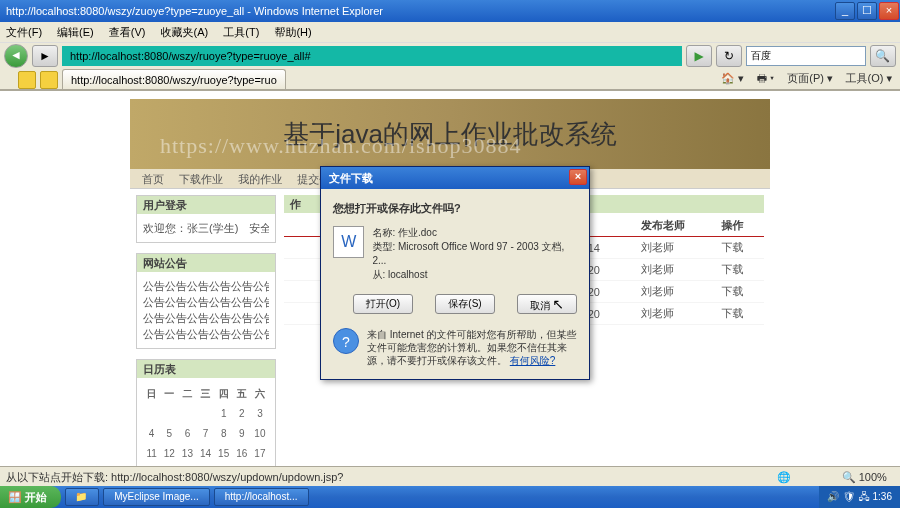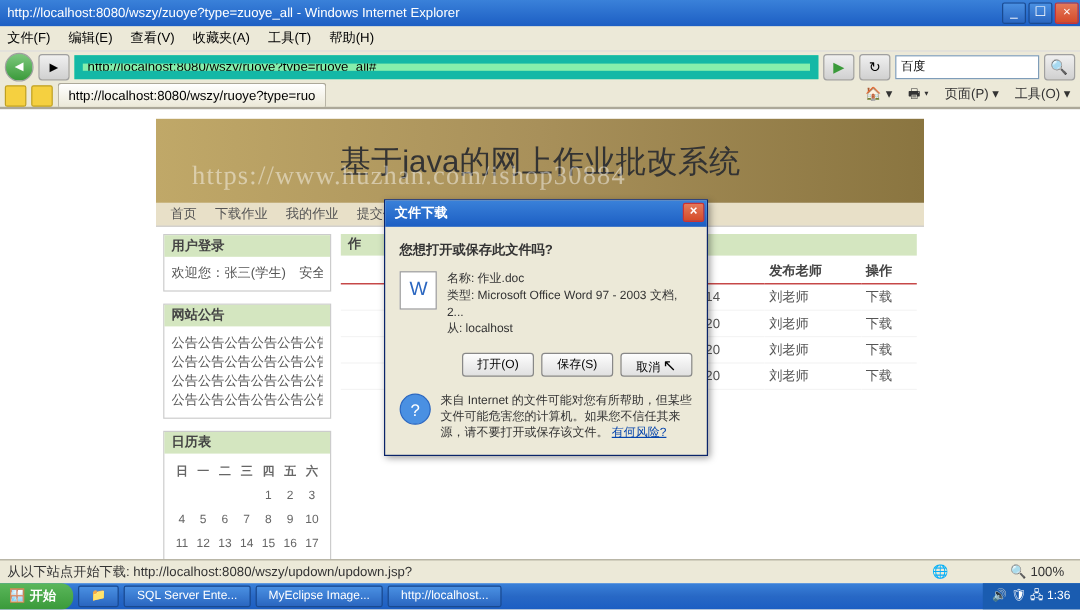--- a/index.html
+++ b/index.html
@@ -6,23 +6,23 @@
     body { background: #ece9d8; font-size: 11px; width: 900px; height: 508px; overflow: hidden; position: relative; }
     .title-bar { height: 22px; background: linear-gradient(#3a81d9,#1c5ec3); color: #fff; font-size: 11px; line-height: 22px; padding-left: 6px; display: flex; justify-content: space-between; }
     .win-controls { display: flex; }
     .win-btn { width: 20px; height: 18px; margin: 2px 1px; background: linear-gradient(#e47a5a,#d54a28); border: 1px solid #c33; border-radius: 2px; color: #fff; font-size: 11px; text-align: center; line-height: 14px; }
     .win-btn.b { background: linear-gradient(#4a90e2,#2a66c0); border-color: #1a4a90; }
     .menu-bar { height: 20px; background: #ece9d8; padding-left: 6px; font-size: 11px; line-height: 20px; }
     .menu-bar span { margin-right: 12px; }
     .addr-bar { height: 26px; background: #ece9d8; border-top: 1px solid #ddd; display: flex; align-items: center; padding: 0 4px; gap: 4px; }
     .nav-btn { width: 26px; height: 22px; border: 1px solid #a0a0a0; border-radius: 3px; background: linear-gradient(#f0f0f0,#d0d0d0); text-align: center; line-height: 20px; font-size: 12px; }
     .nav-btn.back { background: linear-gradient(#7ec97e,#3a9a3a); color:#fff; border-radius: 50%; width:24px; height:24px; }
-    .addr-in { flex: 1; height: 20px; border: 7px solid #14b8a6; background: #86efac; padding: 0 4px; font-size: 11px; }
+    .addr-in { flex: 1; height: 20px; border: 4px solid #14b8a6; background: #14b8a6; padding: 0 4px; font-size: 11px; }
     .srch { width: 120px; height: 20px; border: 1px solid #7f9db9; background: #fff; padding: 0 4px; font-size: 10px; line-height:18px; }
-    .tab-bar { height: 22px; background: #ece9d8; border-bottom: 1px solid #aca899; display: flex; align-items: flex-end; padding-left: 4px; }
+    .tab-bar { height: 22px; background: #ece9d8; border-bottom: 1px solid #aca899; display: flex; align-items: flex-end; padding-left: 18px; }
     .fav-ic { width:18px; height:18px; margin-right:4px; background:#f5d040; border:1px solid #c0a020; border-radius:2px; }
     .tab { height: 20px; background: linear-gradient(#fff,#ece9d8); border: 1px solid #aca899; border-bottom: none; border-radius: 3px 3px 0 0; padding: 0 8px; font-size: 11px; line-height: 20px; }
     .tbx { margin-left:auto; padding-right:8px; font-size:11px; color:#333; }
     .tbx span { margin-left:10px; }
     .viewport { background: #fff; height: 400px; position: relative; overflow: hidden; border-top: 1px solid #aca899; }
     .banner { margin: 8px 130px 0; height: 70px; background: linear-gradient(90deg,#c0a868,#a8905a,#8a7540); display:flex; align-items:center; justify-content:center; font-size: 26px; color: #333; position:relative; }
     .wmk { position:absolute; top:34px; left:30px; color: rgba(255,255,255,0.45); font-size:22px; font-family: Georgia, serif; letter-spacing:1px; }
     .navbar { margin: 0 130px; height: 20px; background: #e8e0c8; border-bottom:1px solid #ccc; padding-left: 12px; font-size: 11px; line-height: 20px; color: #555; }
     .navbar span { margin-right: 12px; }
     .content { margin: 0 130px; display: flex; gap: 8px; padding: 6px; }
@@ -46,21 +46,21 @@
     .tray { margin-left:auto; background:#1a5cb0; height:22px; padding:0 8px; line-height:22px; font-size:10px; display:flex; gap:3px; align-items:center; }
     
     .dlg { position:absolute; top:166px; left:320px; width:270px; background:#ece9d8; border:1px solid #0a246a; box-shadow:2px 2px 6px rgba(0,0,0,0.4); }
     .dlg-title { height:22px; background: linear-gradient(#3a81d9,#1c5ec3); color:#fff; font-size:11px; font-weight:bold; line-height:22px; padding-left:8px; display:flex; justify-content:space-between; }
     .dlg-close { width:18px; height:16px; margin:2px; background:linear-gradient(#e47a5a,#d54a28); border:1px solid #c33; border-radius:2px; text-align:center; color:#fff; line-height:12px; font-size:11px; }
     .dlg-bd { padding:12px; font-size:11px; color:#333; }
     .dlg-q { font-weight:bold; margin-bottom:10px; }
     .fr { display:flex; gap:8px; }
     .fi { width:32px; height:32px; border:1px solid #999; background:#fff; display:flex; align-items:center; justify-content:center; font-size:16px; color:#2a66c0; }
     .fd { font-size:10px; line-height:14px; }
-    .btns { display:flex; justify-content: flex-end; gap:6px; margin-top:12px; }
+    .btns { display:flex; justify-content: flex-end; gap:22px; margin-top:12px; }
     .dbtn { min-width:60px; height:20px; border:1px solid #888; background:linear-gradient(#fdfdfd,#e0e0e0); border-radius:3px; font-size:10px; }
     .cur { font-size:14px; margin-left:2px; }
     .warn { display:flex; gap:8px; margin-top:14px; font-size:10px; line-height:13px; color:#333; }
     .wi { width:26px; height:26px; border-radius:50%; background:#4a90e2; color:#fff; text-align:center; line-height:26px; font-size:14px; flex-shrink:0; border:1px solid #2a66c0; }
     .wl { color:#0645ad; text-decoration:underline; }
   </style>
 </head>
 <body>
 
 <div class="title-bar">
@@ -251,21 +251,20 @@
   <span>从以下站点开始下载:   http://localhost:8080/wszy/updown/updown.jsp?fujianPath=/upload/1331081058375.doc&amp;fujianYuashiMing=%25E4%25B0%2509%25B9C82</span>
   <span class="r">
     <span>🌐 <span>Internet</span></span>
     <span>🔍 <span>100%</span> ▾</span>
   </span>
 </div>
 
 <div class="taskbar">
   <div class="start">🪟 <span>开始</span></div>
   <div class="task">📁</div>
-  <div class="task">SQL Server Ente...</div>
   <div class="task">MyEclipse Image...</div>
   <div class="task">http://localhost...</div>
   <div class="tray">
     <span>🔊</span>
     <span>🛡</span>
     <span>🖧</span>
     <span>1:36</span>
   </div>
 </div>
 

